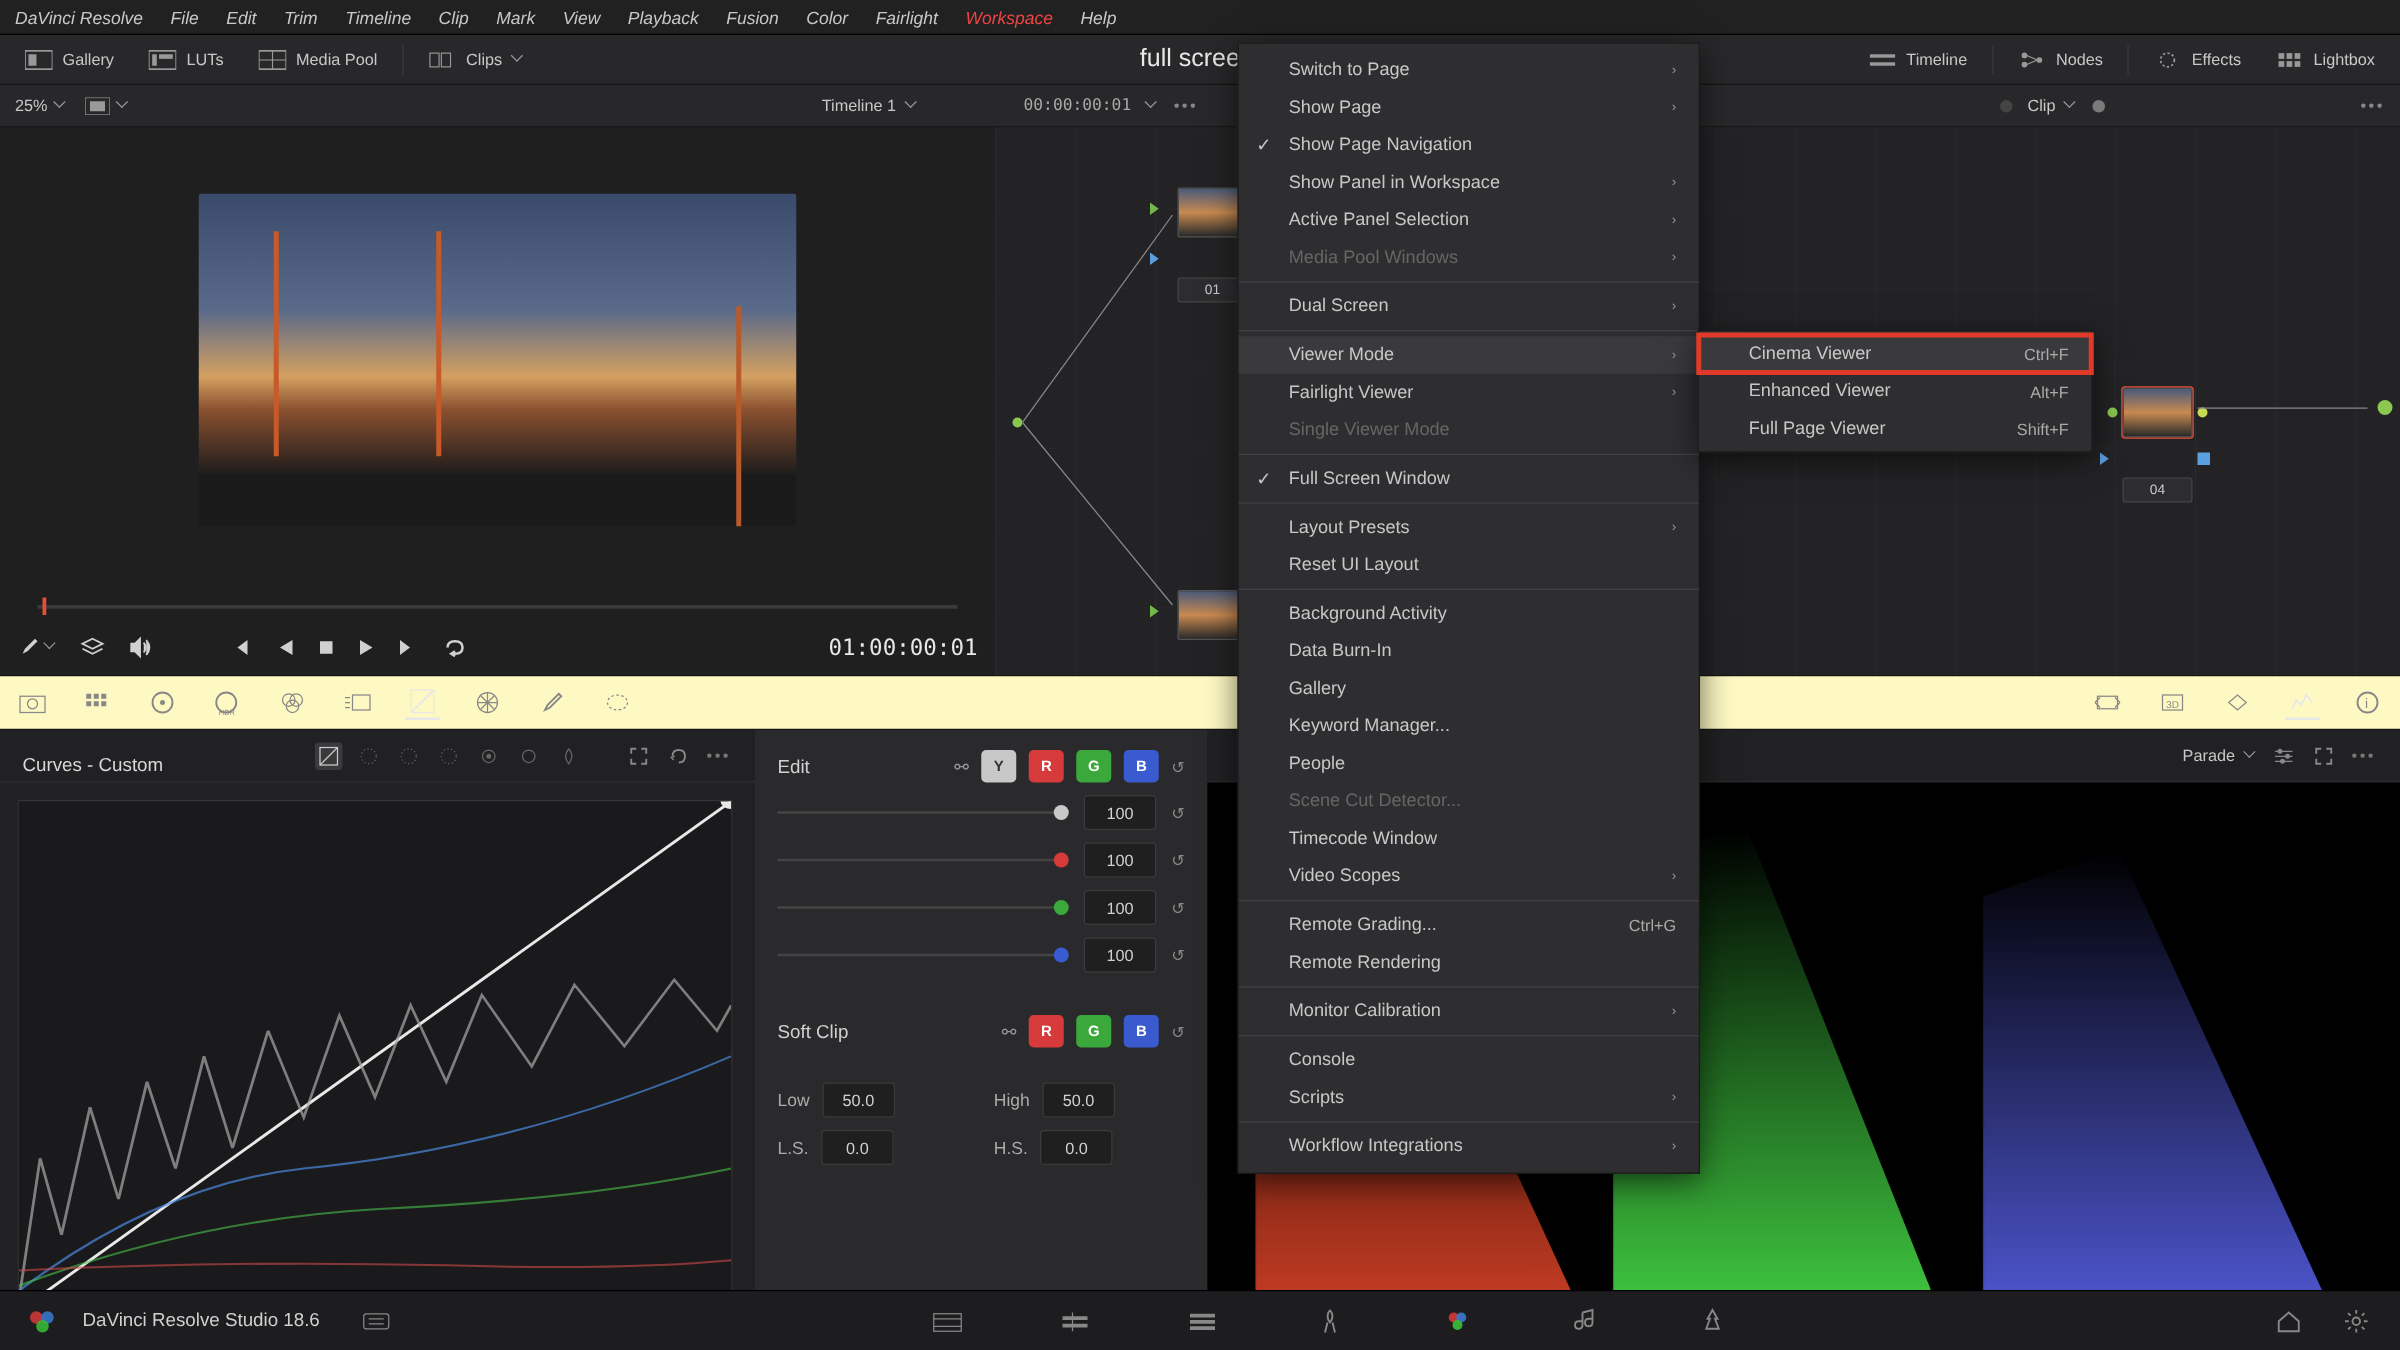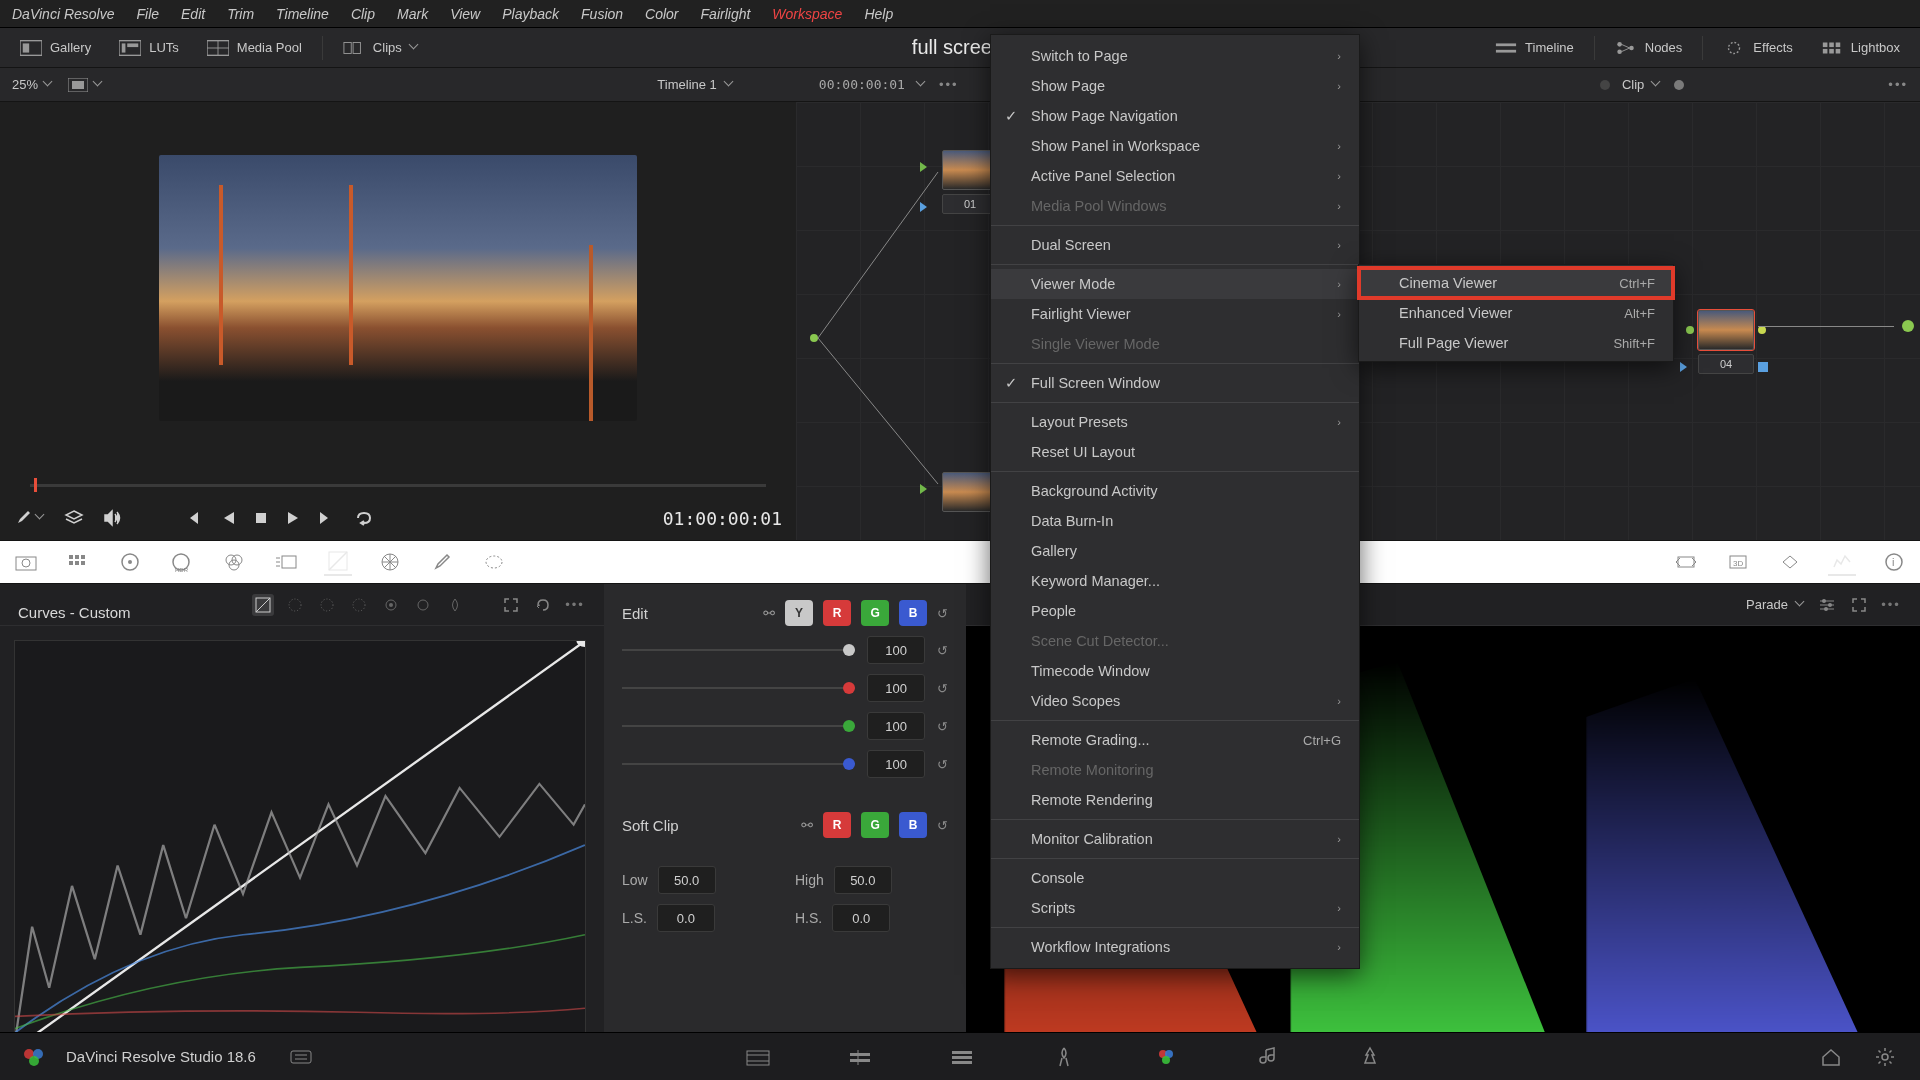--- a/index.html
+++ b/index.html
@@ -37,28 +37,28 @@
 .scrub-track { flex:1; height:3px; background:#3a3a3a; position:relative; }
 .scrub-head { position:absolute; left:4px; top:-6px; width:3px; height:14px; background:#e84e3a; }
 .transport { height: 44px; display:flex; align-items:center; padding: 0 14px; gap: 18px; }
 .transport .icon-btn { color:#d0d0d0; cursor:pointer; display:flex; align-items:center;}
 .transport-tc { margin-left:auto; font-family:monospace; font-size:18px; color:#e8e8e8; }
 
 .node-panel { flex:1; background: #232325; position:relative; }
 .grid-bg { position:absolute; inset:0; background-image: linear-gradient(#2a2a2c 1px, transparent 1px), linear-gradient(90deg, #2a2a2c 1px, transparent 1px); background-size: 64px 64px; }
 .node { position:absolute; width: 56px; display:flex; flex-direction:column; align-items:center; gap:4px; }
 .node-thumb { width:56px; height:40px; background: linear-gradient(to bottom, #4a5a7a, #c88a50, #2a2a2a); border:1px solid #555; border-radius:2px; }
-.node-under { width:56px; height:20px; background:#2d2d30; border:1px solid #444; border-radius:2px; display:flex; align-items:center; justify-content:center; font-size:11px; color:#ccc;}
+.node-under { width:56px; height:20px; background:#2d2d30; border:1px solid #444; border-radius:2px; display:flex; align-items:center; justify-content:center; font-size:11px; color:#ccc;margin-top:28px;}
 .node-dot-g { width:8px; height:8px; background:#8ac850; border-radius:50%; position:absolute;}
 .node-dot-b { width:10px; height:10px; background:#5aa0e0; position:absolute;}
 .wire { position:absolute; background:#888; height:1px; }
 .play-tri { width:0; height:0; border-left:7px solid #72b84a; border-top:5px solid transparent; border-bottom:5px solid transparent; position:absolute; }
 .play-tri-b { width:0; height:0; border-left:7px solid #5aa0e0; border-top:5px solid transparent; border-bottom:5px solid transparent; position:absolute; }
 
-.mid-toolbar { height: 44px; background: #ffffff; display:flex; align-items:center; padding:0 12px; gap:24px; border-top:1px solid #141414; border-bottom:1px solid #141414; }
+.mid-toolbar { height: 44px; background: #fef9c3; display:flex; align-items:center; padding:0 12px; gap:24px; border-top:1px solid #141414; border-bottom:1px solid #141414; }
 .mt-icon { width:28px; height:28px; display:flex; align-items:center; justify-content:center; color:#888; cursor:pointer; }
 .mt-icon.active { border-bottom:2px solid #e8e8e8; color:#e8e8e8; }
 .mt-spacer { flex:1; }
 
 .bottom { display:flex; height: 480px; }
 .curves-panel { width: 604px; background:#212123; display:flex; flex-direction:column; }
 .panel-header { height:42px; display:flex; align-items:center; padding:0 18px; gap:10px; border-bottom:1px solid #2e2e30;}
 .panel-title { font-size:15px; color:#d8d8d8;margin-top:16px; }
 .ph-icons { margin-left:auto; display:flex; gap:10px; align-items:center; }
 .ph-icon { width:22px; height:22px; color:#777; cursor:pointer; display:flex; align-items:center; justify-content:center; }
@@ -776,23 +776,20 @@
     </div>
     <div class="cm-item">
       <span>Video Scopes</span>
       <span class="arrow">›</span>
     </div>
     <div class="cm-sep"></div>
     <div class="cm-item">
       <span>Remote Grading...</span>
       <span class="shortcut">Ctrl+G</span>
     </div>
-    <div class="cm-item disabled">
-      <span>Remote Monitoring</span>
-    </div>
     <div class="cm-item">
       <span>Remote Rendering</span>
     </div>
     <div class="cm-sep"></div>
     <div class="cm-item">
       <span>Monitor Calibration</span>
       <span class="arrow">›</span>
     </div>
     <div class="cm-sep"></div>
     <div class="cm-item">

